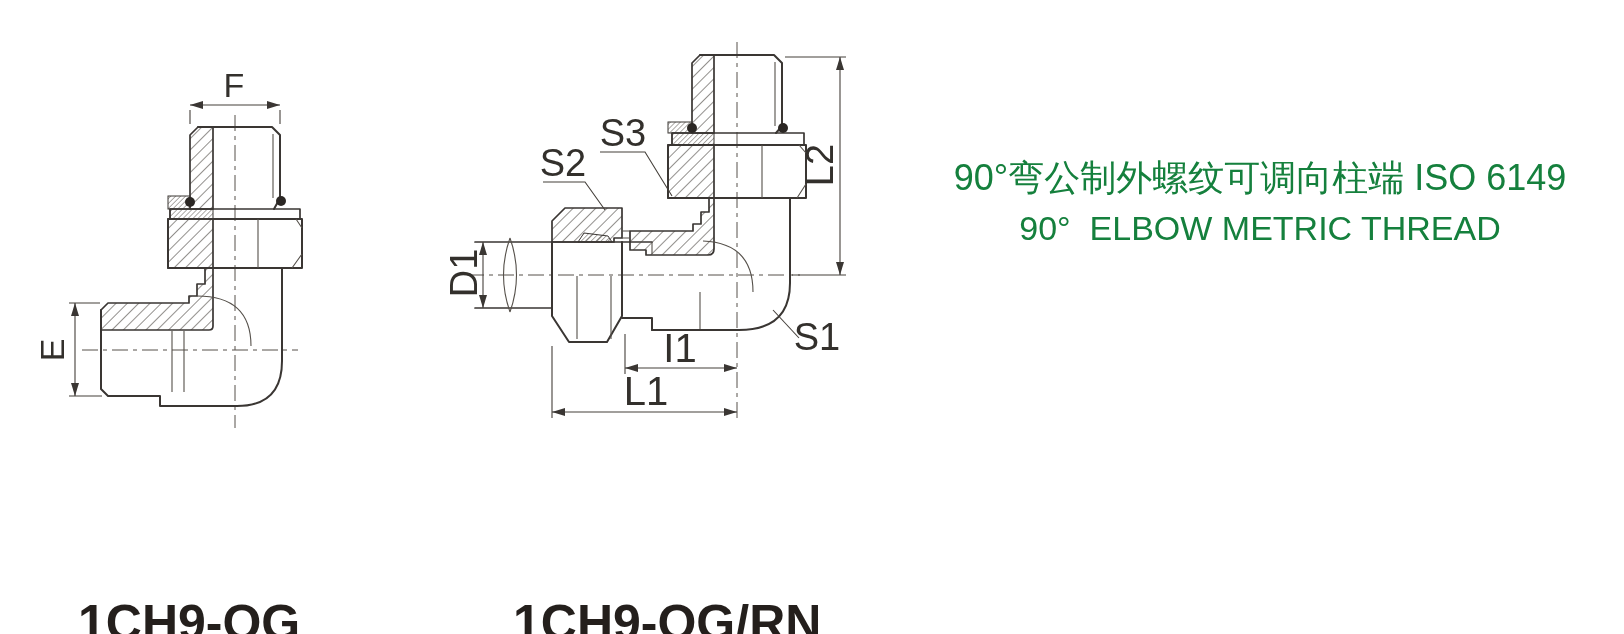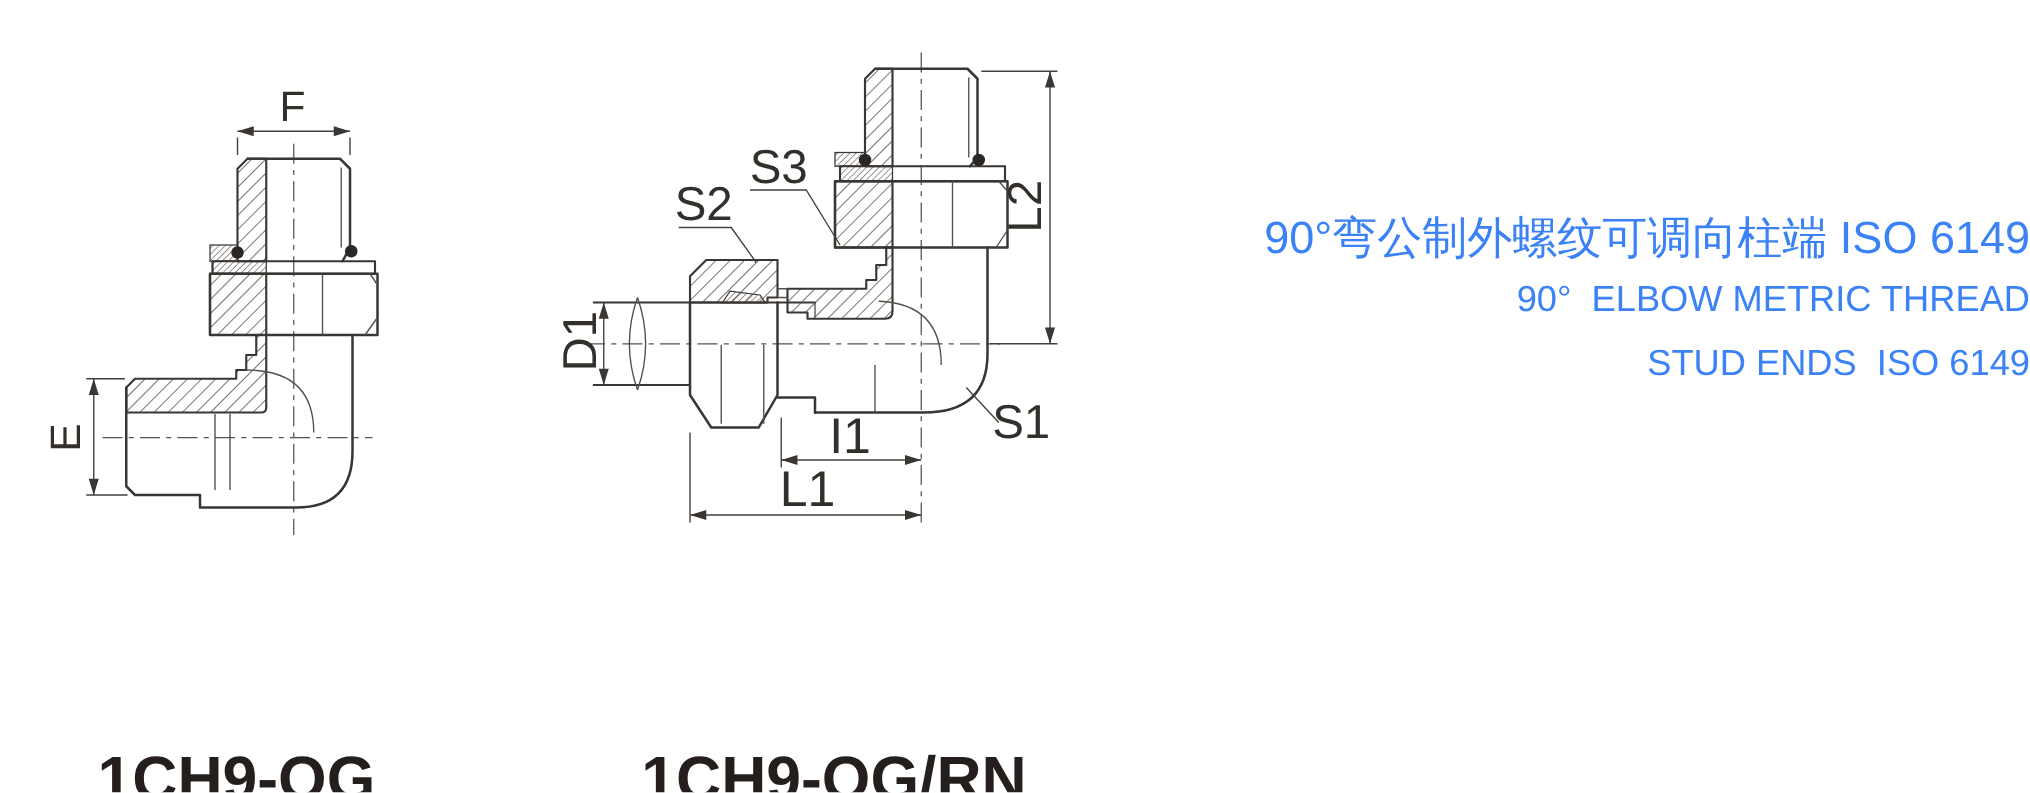--- a/index.html
+++ b/index.html
@@ -13,22 +13,22 @@
   .cl {fill:none;stroke:#56514b;stroke-width:1;stroke-dasharray:16 5 4 5;}
   .d  {fill:none;stroke:#45403b;stroke-width:1.1;}
   .hs {fill:url(#h);stroke:#3a3633;stroke-width:1.7;stroke-linejoin:round;}
   .fhs{fill:url(#fh);stroke:#3a3633;stroke-width:1;}
   .ar {fill:#3a3633;stroke:none;}
   .dot{fill:#2b2724;stroke:none;}
   .dim{fill:#33302c;font-size:38px;font-family:"Liberation Sans",sans-serif;}
   .dim.small{font-size:34px;}
   .dim.big{font-size:40px;}
   
-  .desc{position:absolute;left:896px;top:164px;width:728px;text-align:right;color:#3b82f6;}
-  .desc .ln{line-height:51px;white-space:pre;font-size:29px;}
+  .desc{position:absolute;left:896px;top:152px;width:728px;text-align:center;color:#15803d;}
+  .desc .ln{line-height:51px;white-space:pre;font-size:34px;}
   .desc .zh{font-size:36px;}
   .pn{position:absolute;top:468px;color:#241f1c;font-weight:bold;font-size:50px;line-height:62px;white-space:pre;}
   .pn.left{left:78px;}
   .pn.mid{left:513px;}
 </style>
 </head>
 <body>
 
 <div id="stage">
 
@@ -134,21 +134,20 @@
       <text class="dim" x="623" y="146" text-anchor="middle">S3</text>
 
       <path class="d" d="M799,338 L773,310"></path>
       <text class="dim" x="817" y="350" text-anchor="middle">S1</text>
     </g>
   </svg>
 
   <div class="desc">
     <div class="ln zh">90°弯公制外螺纹可调向柱端 ISO 6149</div>
     <div class="ln">90°  ELBOW METRIC THREAD</div>
-    <div class="ln">STUD ENDS  ISO 6149</div>
   </div>
 
   <div class="pn left">
     <div>1CH9-OG</div>
     
   </div>
   <div class="pn mid">
     <div>1CH9-OG/RN</div>
     
   </div>

